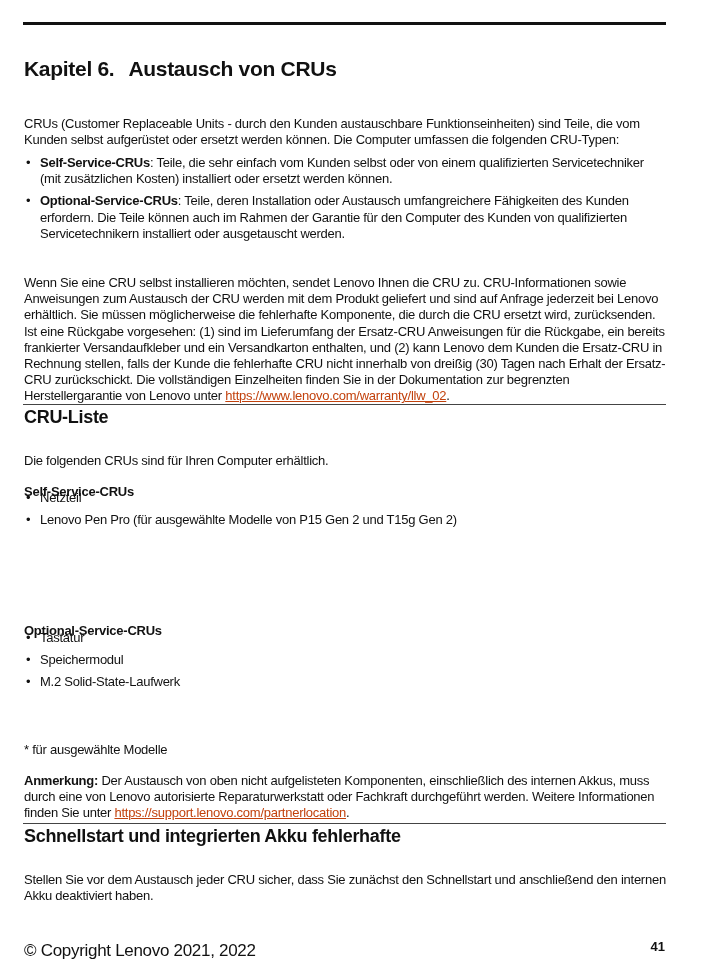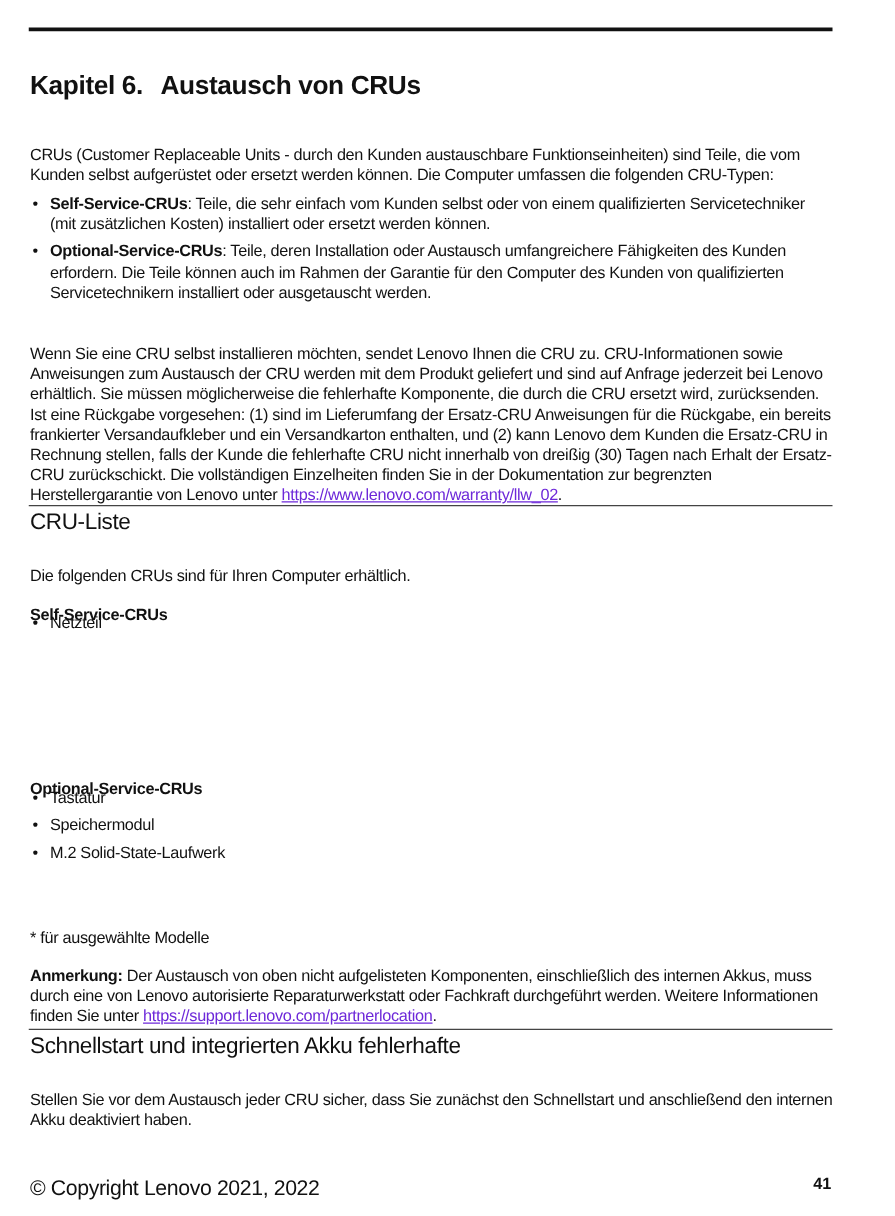--- a/index.html
+++ b/index.html
@@ -11,23 +11,23 @@
   .chapter-title {
     position: absolute; left: 24px; top: 57px; margin: 0;
     font-size: 21px; font-weight: bold; letter-spacing: -0.3px; white-space: nowrap;
   }
   .chapter-title .num { margin-right: 14px; }
   .body-text { font-size: 13px; line-height: 16.2px; letter-spacing: -0.25px; margin: 0; }
   .abs { position: absolute; left: 24px; width: 642px; margin-top: 16px; }
   ul.bl { list-style: none; margin: 0; padding: 0; }
   ul.bl li { position: relative; padding-left: 16px; }
   ul.bl li::before { content: "•"; position: absolute; left: 2px; top: 0; font-size: 13px; }
-  a.link { color: #6d28d9; text-decoration: underline; }
+  a.link { color: #c2410c; text-decoration: underline; }
   .sec-rule { position: absolute; left: 23px; width: 643px; height: 1px; background: #444; }
-  .sec-title { position: absolute; left: 24px; margin: 0; font-size: 18px; font-weight: normal; letter-spacing: -0.3px; white-space: nowrap; }
+  .sec-title { position: absolute; left: 24px; margin: 0; font-size: 18px; font-weight: bold; letter-spacing: -0.3px; white-space: nowrap; }
   .subhead { font-weight: bold; font-size: 13px; letter-spacing: -0.25px; }
   .cru-list li { height: 21.8px; line-height: 16px; }
   .footer-left { position: absolute; left: 24px; top: 941px; font-size: 17px; letter-spacing: -0.3px; }
   .footer-right { position: absolute; right: 51px; top: 939px; font-size: 13px; font-weight: bold; }
 </style>
 </head>
 <body>
 
 <div class="top-rule"></div>
 
@@ -51,20 +51,21 @@
 </p>
 
 <div class="sec-rule" style="top:404px;"></div>
 <h2 class="sec-title" style="top:407px;">CRU-Liste</h2>
 
 <p class="body-text abs" style="top:437px;">Die folgenden CRUs sind für Ihren Computer erhältlich.</p>
 
 <div class="subhead abs" style="top:468px;">Self-Service-CRUs</div>
 <ul class="bl body-text abs cru-list" style="top:490px;">
   <li>Netzteil</li>
+  <li>Lenovo Pen Pro (für ausgewählte Modelle von P15 Gen 2 und T15g Gen 2)</li>
 </ul>
 
 <div class="subhead abs" style="top:607px;">Optional-Service-CRUs</div>
 <ul class="bl body-text abs cru-list" style="top:630px;">
   <li>Tastatur</li>
   <li>Speichermodul</li>
   <li>M.2 Solid-State-Laufwerk</li>
 </ul>
 
 <p class="body-text abs" style="top:726px;">* für ausgewählte Modelle</p>

